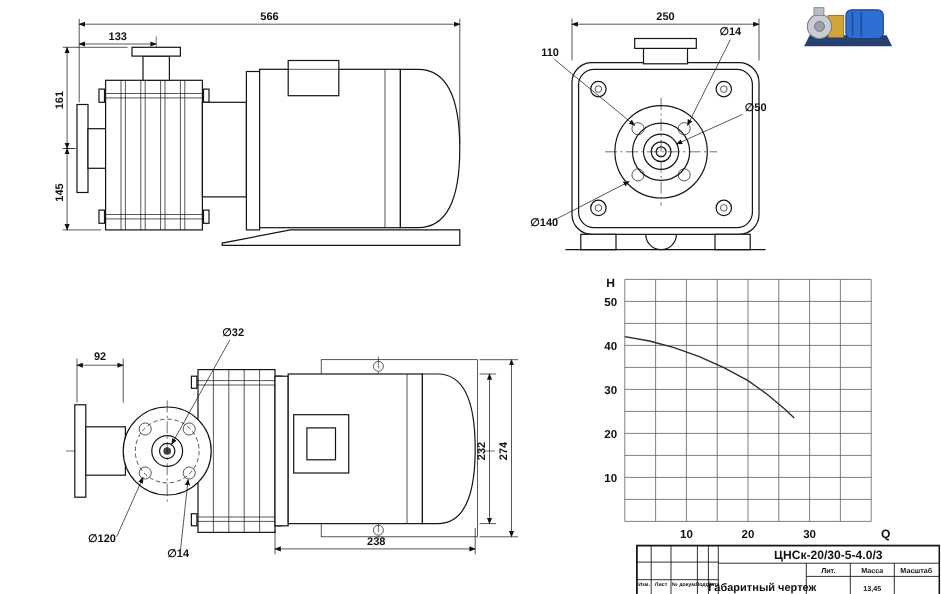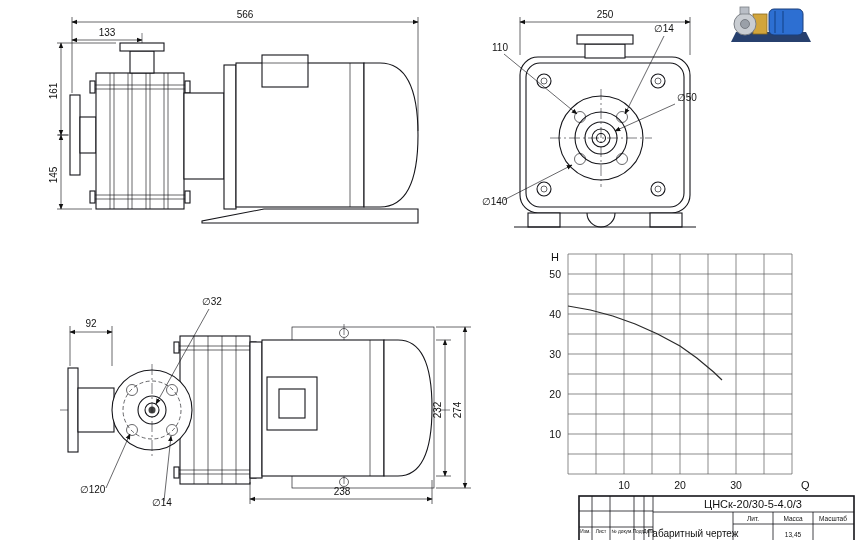--- a/index.html
+++ b/index.html
@@ -1,17 +1,17 @@
 <!DOCTYPE html>
 <html><head>
 <meta charset="utf-8">
 <style>
   html,body{margin:0;padding:0;background:#fff;}
   #canvas{position:relative;width:855px;height:540px;background:#fff;overflow:hidden;
-          font-family:"Liberation Sans",sans-serif;}
+          font-family:"Liberation Sans",sans-serif;font-weight:bold;}
   svg{position:absolute;overflow:visible;}
   
   .o   {fill:#fff;stroke:#15151a;stroke-width:1.1;}
   .on  {fill:none;stroke:#15151a;stroke-width:1.1;}
   .t   {fill:none;stroke:#15151a;stroke-width:.65;}
   .dim {fill:none;stroke:#15151a;stroke-width:.65;}
   .cl  {fill:none;stroke:#15151a;stroke-width:.55;stroke-dasharray:11 3 2 3;}
   .dsh {fill:none;stroke:#15151a;stroke-width:.65;stroke-dasharray:4 2.5;}
   text.d {font-size:10px;fill:#111;}
   text.mid{text-anchor:middle;}

